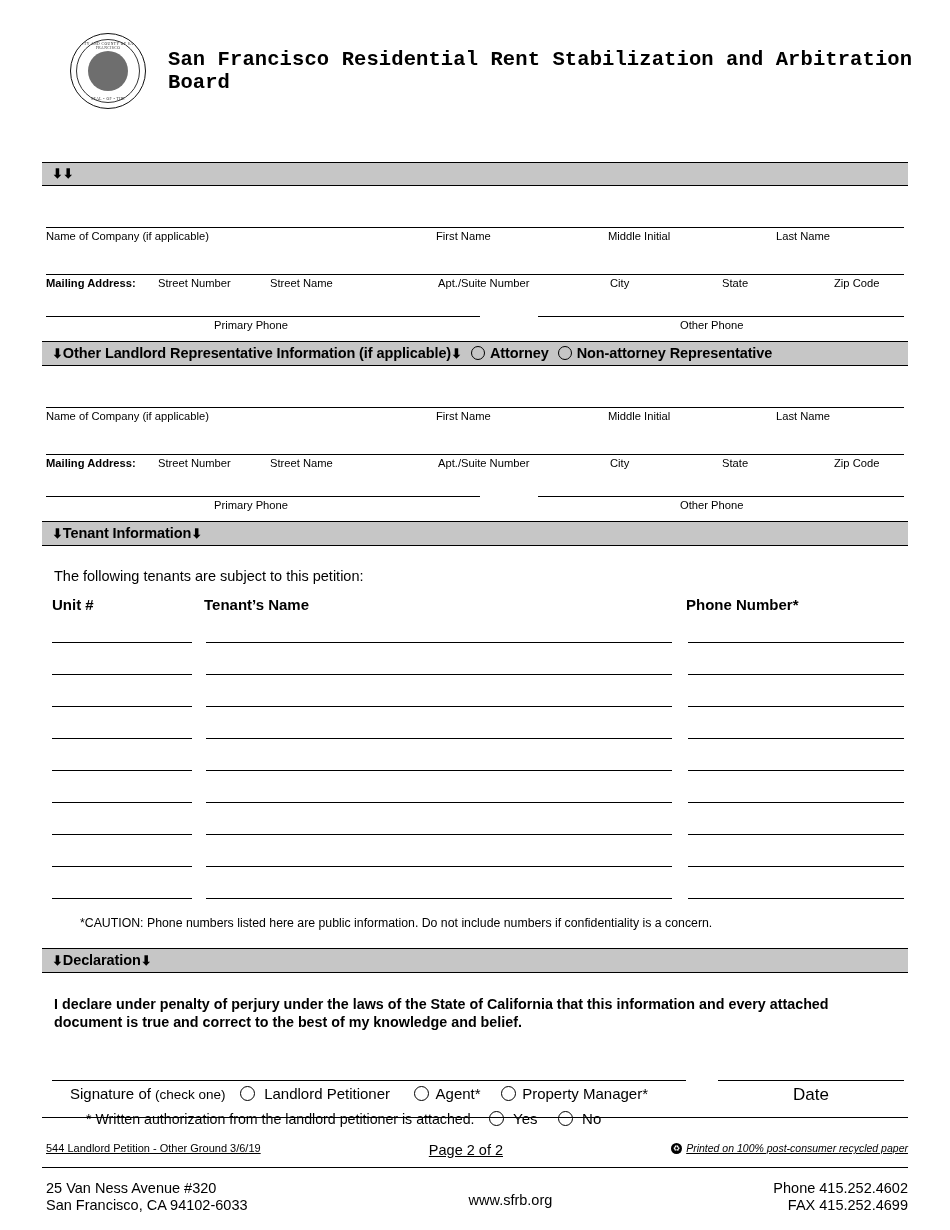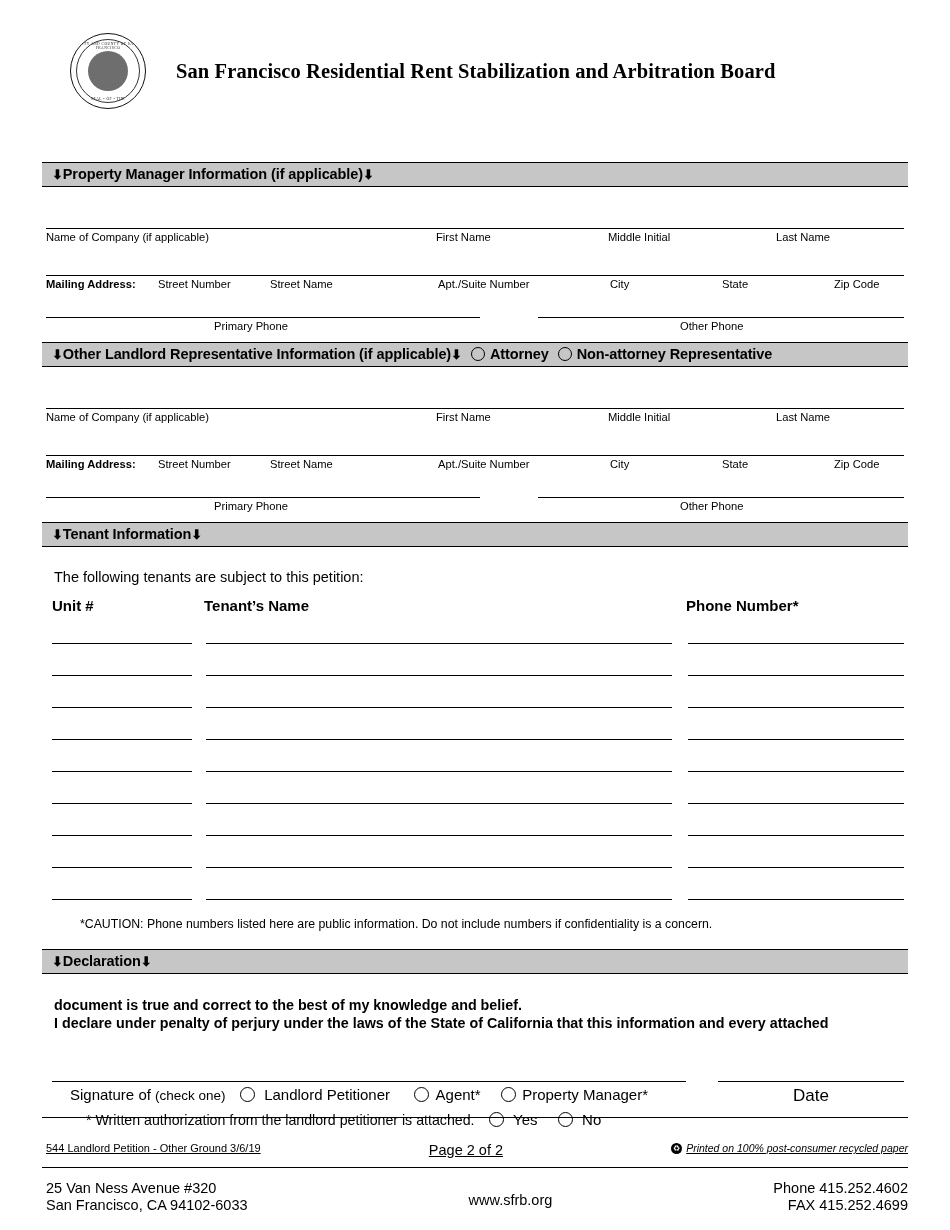--- a/index.html
+++ b/index.html
@@ -56,24 +56,24 @@
     left: 0; right: 0;
     text-align: center;
     font-size: 3.6px;
     letter-spacing: 0.5px;
     color: #1a1a1a;
     font-family: "Liberation Serif", serif;
   }
   .seal .top-text { top: 8px; }
   .seal .bottom-text { bottom: 7px; }
   .org-title {
-    font-family: Liberation Serif, serif;
+    font-family: Liberation Mono, monospace;
     font-weight: bold;
     font-size: 20.5px;
-    margin-left: 30px;
+    margin-left: 22px;
     letter-spacing: 0.1px;
   }
 
   
   .content {
     padding: 0 42px;
   }
   .bar {
     background: #c6c6c6;
     border-top: 1px solid #000;
@@ -203,21 +203,20 @@
       <div class="inner"></div>
       <div class="bottom-text">SEAL  •  OF  •  THE</div>
     </div>
     <div class="org-title">San Francisco Residential Rent Stabilization and Arbitration Board</div>
   </div>
 
   <div class="content">
 
     <div class="bar" style="margin-top:48px;">
       <span class="arrow">⬇</span>
-        <span>Property Manager Information (if applicable)</span>
         <span class="arrow">⬇</span>
     </div>
 
     <div class="fieldblock" style="height:155px;">
 
       <div class="line" style="left:4px; top:41px; width:858px;"></div>
       <div class="lbl" style="left:4px; top:44px;">Name of Company (if applicable)</div>
       <div class="lbl" style="left:394px; top:44px;">First Name</div>
       <div class="lbl" style="left:566px; top:44px;">Middle Initial</div>
       <div class="lbl" style="left:734px; top:44px;">Last Name</div>
@@ -315,22 +314,22 @@
 
     <div class="caution">*CAUTION:   Phone numbers listed here are public information. Do not include numbers if confidentiality is a concern.</div>
 
     <div class="bar" style="margin-top:18px;">
       <span class="arrow">⬇</span>
         <span>Declaration</span>
         <span class="arrow">⬇</span>
     </div>
 
     <div class="declaration-text">
+      <div>I declare under penalty of perjury under the laws of the State of California that this information and every attached</div>
       <div>document is true and correct to the best of my knowledge and belief.</div>
-      <div>I declare under penalty of perjury under the laws of the State of California that this information and every attached</div>
     </div>
 
     <div class="fieldblock" style="height:80px; margin-top:26px;">
       <div class="line" style="left:10px; top:22px; width:634px;"></div>
       <div class="line" style="left:676px; top:22px; width:186px;"></div>
 
       <div class="sigrow" style="position:absolute; left:28px; top:27px; white-space:nowrap;">
         <span>Signature of</span>
         <span class="small-note" style="font-size:13.5px;">(check one)</span>
         <span style="display:inline-block;width:6px;"></span>

